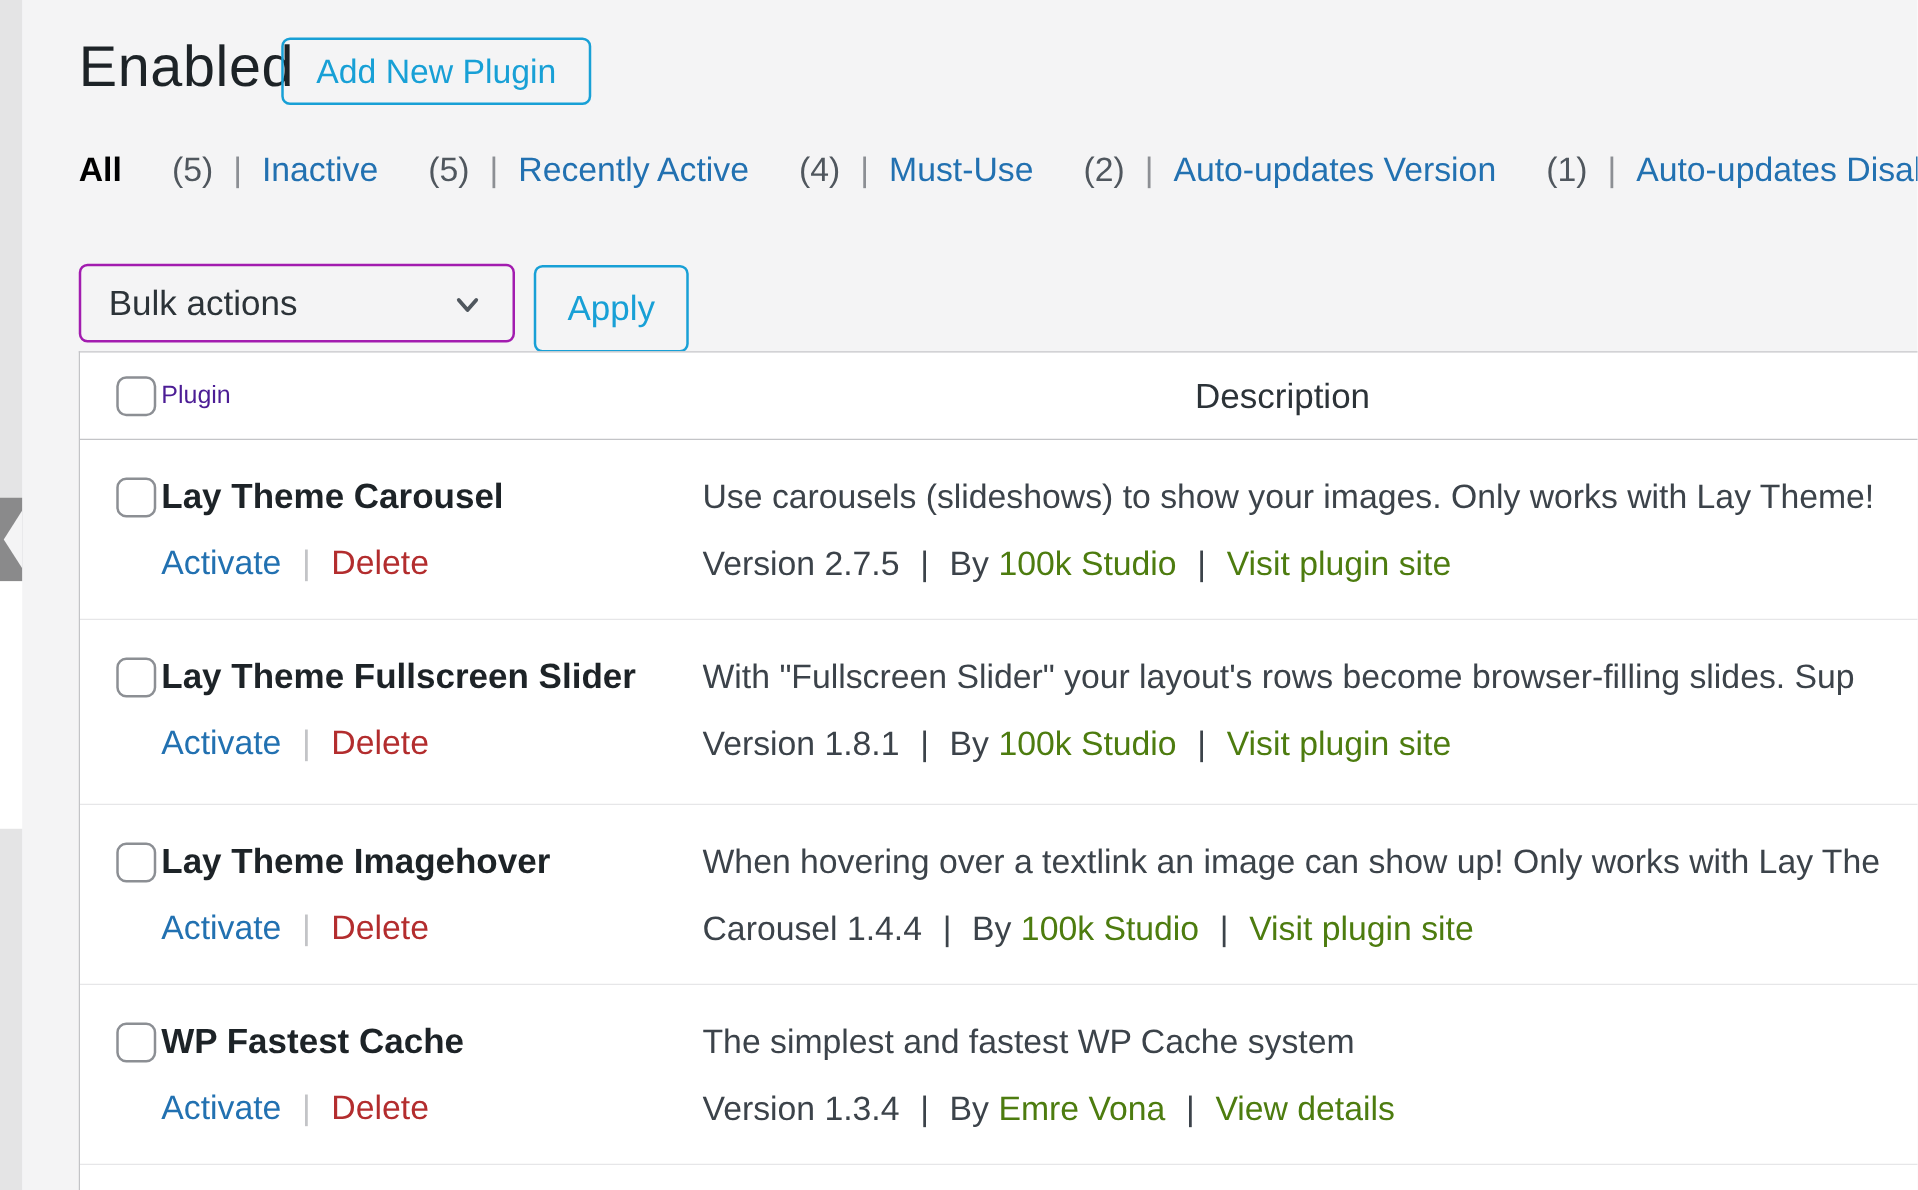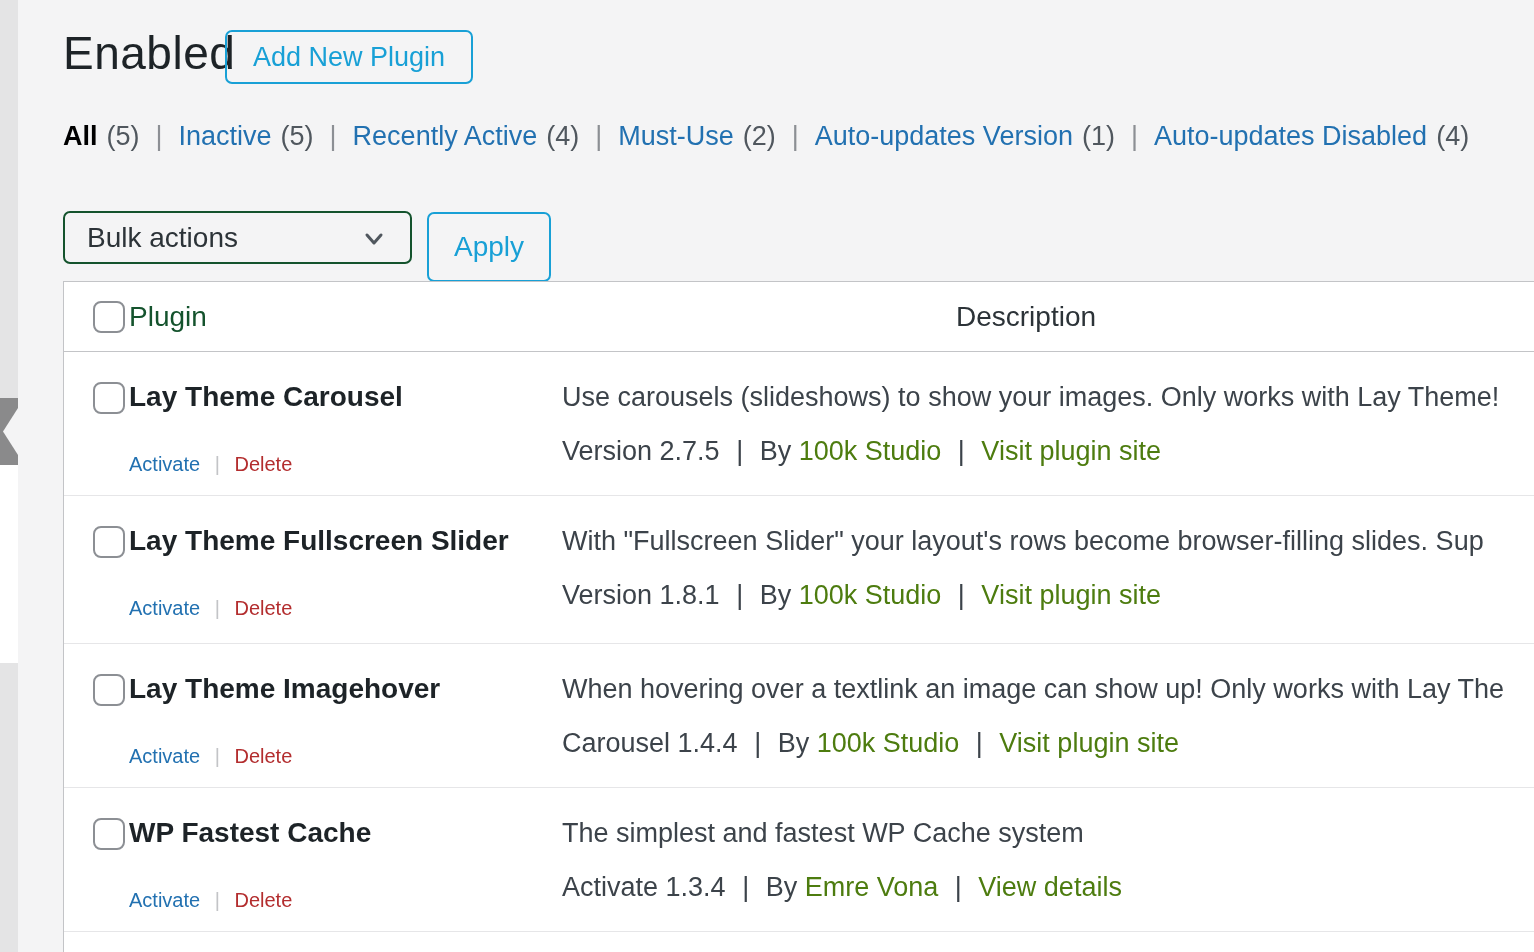--- a/index.html
+++ b/index.html
@@ -43,31 +43,31 @@
     color: #18a0d6; font-size: 27px; cursor: pointer;
     font-family: inherit;
   }
 
   
   #filter-row {
     position: absolute; left: 45px; top: 121px;
     display: flex; align-items: center;
     font-size: 27px; white-space: nowrap;
   }
-  #filter-row .flt { display: inline-flex; align-items: baseline; }
+  #filter-row .flt { display: inline-flex; align-items: baseline; gap: 31px; }
   #filter-row .flt-label { color: #2271b1; cursor: pointer; }
   #filter-row .flt.current .flt-label { color: #000000; font-weight: 700; cursor: default; }
   #filter-row .flt-count { color: #50575e; margin-left: 9px; }
   #filter-row .flt-sep { color: #8c8f94; margin: 0 16px; }
 
   
   #bulk-select {
-    position: absolute; left: 45px; top: 211px; width: 349px; height: 53px;
+    position: absolute; left: 45px; top: 211px; width: 349px; height: 63px;
     background: #ffffff00;
-    border: 2px solid #14532d; border-radius: 7px;
+    border: 2px solid #a21caf; border-radius: 7px;
     display: flex; align-items: center;
     padding: 0 22px; cursor: pointer;
   }
   #bulk-select .select-text { font-size: 28px; color: #2c3338; flex: 1; }
   #apply-btn {
     position: absolute; left: 409px; top: 212px; height: 70px;
     padding: 0 25px;
     display: flex; align-items: center;
     background: transparent;
     border: 2px solid #18a0d6; border-radius: 7px;
@@ -80,39 +80,39 @@
     position: absolute; left: 45px; top: 281px; width: 1600px; height: 671px;
     background: #ffffff;
     border-left: 1px solid #c3c4c7; border-top: 1px solid #c3c4c7;
   }
   .t-row { display: flex; }
   .col-check { width: 65px; padding-left: 29px; flex: none; }
   .col-name  { width: 433px; flex: none; }
   .col-desc  { flex: 1; overflow: hidden; white-space: nowrap; }
 
   #table-header { height: 70px; border-bottom: 1px solid #c3c4c7; align-items: center; }
-  #table-header .col-name  { font-size: 28px; color: #14532d; }
+  #table-header .col-name  { font-size: 20px; color: #4c1d95; }
   #table-header .col-desc  { font-size: 28px; color: #2c3338; padding-left: 394px; }
 
   .checkbox {
     width: 32px; height: 32px;
     border: 2px solid #8c8f94; border-radius: 8px;
     background: #ffffff; display: block; cursor: pointer;
   }
   #table-header .checkbox { margin-top: 0; }
 
   .plugin-row { height: 144px; border-bottom: 1px solid #e6e6e8; }
   .plugin-row.tall { height: 148px; }
   .plugin-row.partial { height: 20px; border-bottom: none; }
   .plugin-row .col-check { padding-top: 30px; }
   .plugin-row .col-name  { padding-top: 28px; }
   .plugin-row .col-desc  { padding-top: 28px; }
 
   .plugin-name { font-size: 28px; font-weight: 700; color: #1d2327; line-height: 34px; }
-  .row-actions { margin-top: 34px; font-size: 20px; line-height: 33px; }
+  .row-actions { margin-top: 20px; font-size: 27px; line-height: 33px; }
   .action-activate { color: #2271b1; cursor: pointer; }
   .action-delete   { color: #b32d2e; cursor: pointer; }
   .action-sep      { color: #c3c4c7; margin: 0 9px; }
 
   .desc-text { font-size: 27px; color: #3c434a; line-height: 34px; }
   .desc-meta { margin-top: 21px; font-size: 27px; color: #3c434a; line-height: 33px; }
   .desc-meta .meta-sep { color: #3c434a; margin: 0 9px; }
   .meta-link { color: #4d7c0f; cursor: pointer; }
 
   a { text-decoration: none; }
@@ -267,21 +267,21 @@
         <div class="plugin-name">WP Fastest Cache</div>
         <div class="row-actions">
           <a class="action-activate">Activate</a>
           <span class="action-sep">|</span>
           <a class="action-delete">Delete</a>
         </div>
       </div>
       <div class="col-desc">
         <div class="desc-text">The simplest and fastest WP Cache system</div>
         <div class="desc-meta">
-          <span>Activate 1.3.4</span>
+          <span>Version 1.3.4</span>
           <span class="meta-sep">|</span>
           <span>By</span>
           <a class="meta-link">Emre Vona</a>
           <span class="meta-sep">|</span>
           <a class="meta-link">View details</a>
         </div>
       </div>
     </div>
 
     <div class="t-row plugin-row partial"></div>

